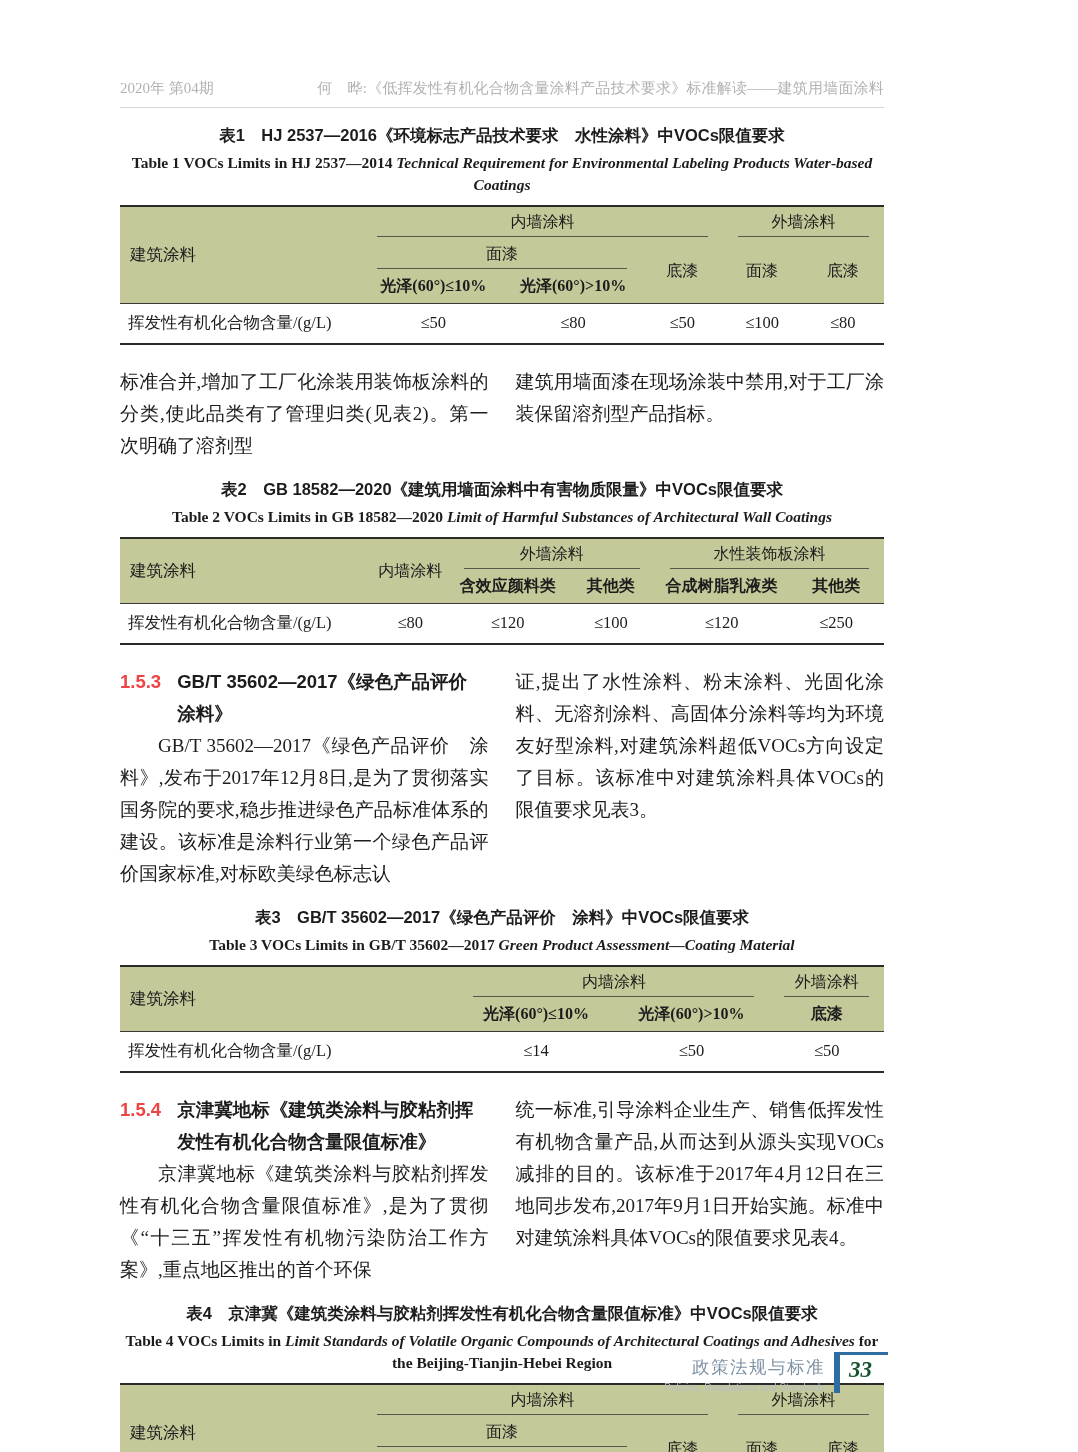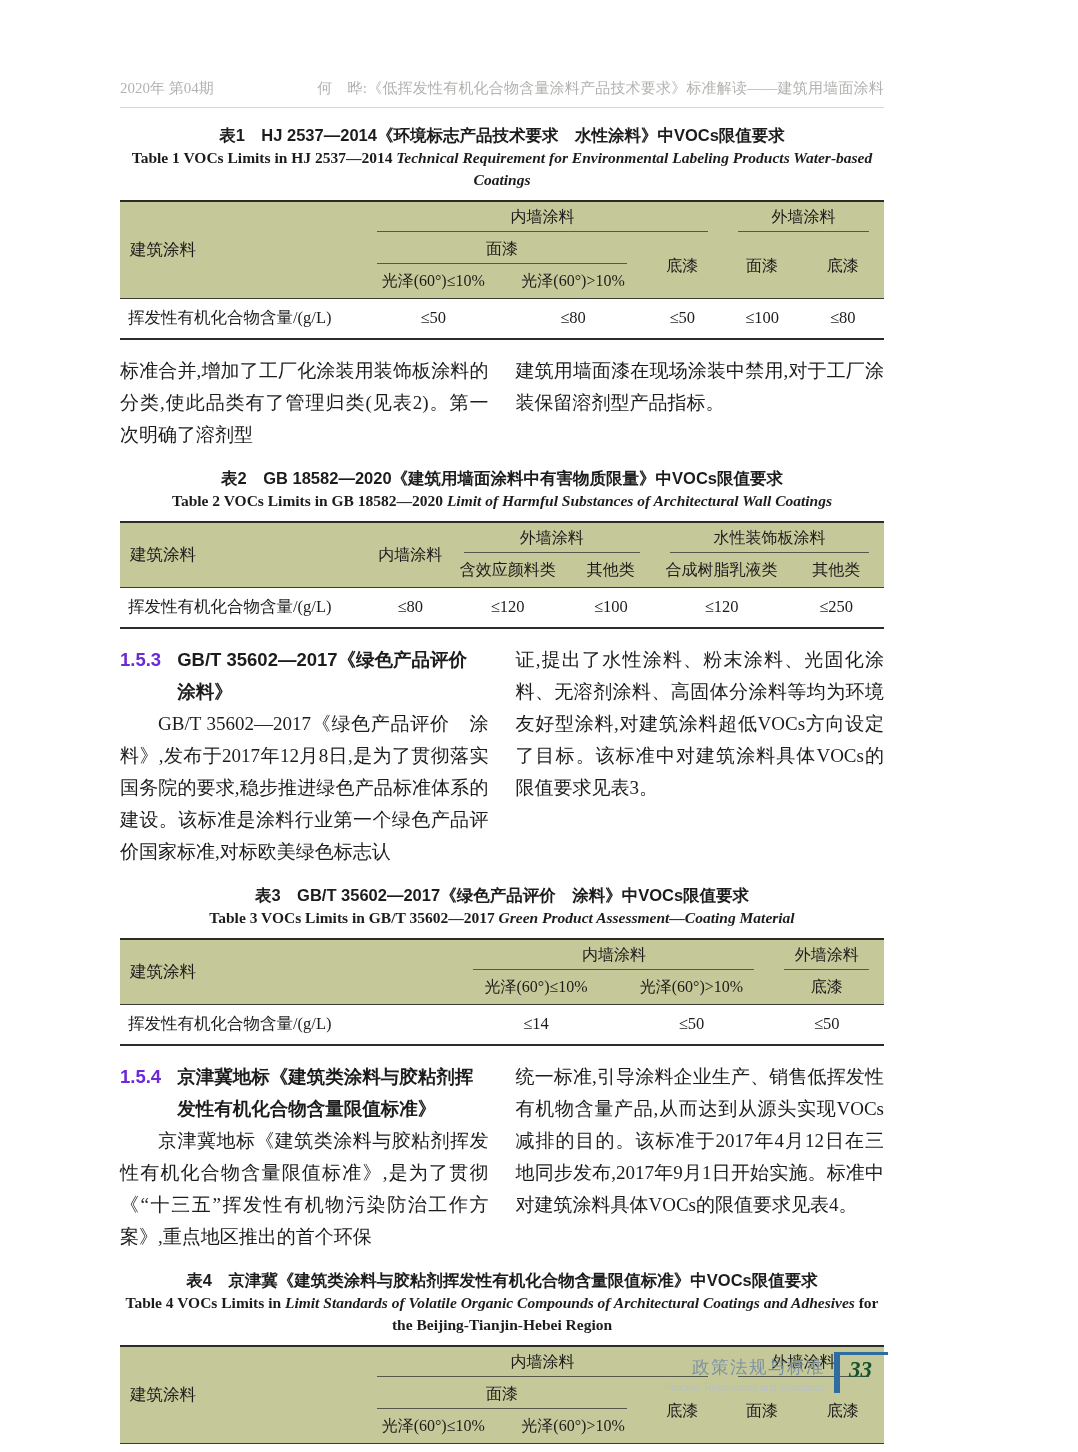--- a/index.html
+++ b/index.html
@@ -12,51 +12,51 @@
   .page { width:1005px; height:1452px; padding:79px 121px 0 120px; position:relative; }
 
   
   .pagehead { display:flex; justify-content:space-between; align-items:flex-end;
     color:#b2b2b0; font-size:15px; padding-bottom:9px; border-bottom:1px solid #d6d6d4; }
   .pagehead .right { letter-spacing:0.2px; }
 
   
   .tcap-cn { text-align:center; font-weight:700; font-size:16.5px; margin-top:17px;
     font-family:"Liberation Sans","DejaVu Sans",sans-serif; font-stretch:normal; }
-  .tcap-en { text-align:center; font-weight:700; font-size:15.5px; margin-bottom:9px;
+  .tcap-en { text-align:center; font-weight:700; font-size:15.5px; margin-top:5px; margin-bottom:9px;
     line-height:22px; }
   .tcap-en .it { font-style:italic; }
 
   
   table.vt { width:100%; border-collapse:collapse; table-layout:fixed;
     border-top:2.5px solid #2b2b28; border-bottom:2.5px solid #2b2b28; }
   table.vt th { background-color:#c5c999; font-weight:400; font-size:16px;
     padding:3px 2px; text-align:center; vertical-align:middle; }
   table.vt th.rowhead { text-align:left; padding-left:10px; font-size:16.5px; }
   table.vt td { font-size:16.5px; text-align:center; padding:8px 2px 9px;
     border-top:1.5px solid #3a3a36; background:#ffffff; }
   table.vt td.rowhead { text-align:left; padding-left:8px; }
   table.vt th.spanner {
     background-image:linear-gradient(#55584a,#55584a);
     background-repeat:no-repeat;
     background-size:calc(100% - 30px) 1px;
     background-position:center bottom 2px;
     padding-bottom:6px; padding-top:5px;
   }
-  table.vt th.sub { padding-top:5px; padding-bottom:6px; }
-
-  
-  .cols { display:flex; gap:27px; margin-top:15px; }
+  table.vt th.sub { padding-top:5px; padding-bottom:6px;font-weight:bold; }
+
+  
+  .cols { display:flex; gap:27px; margin-top:21px; }
   .col { flex:1; font-size:19px; line-height:32px; text-align:justify; }
   .para { text-align:justify; }
   .para.indent { text-indent:2em; }
 
   .sec-h { display:flex; font-family:"Liberation Sans","DejaVu Sans",sans-serif;
     font-weight:700; font-size:18.5px; line-height:32px; text-align:left; }
-  .sec-num { flex:0 0 auto; margin-right:16px; color:#6d28d9; }
+  .sec-num { flex:0 0 auto; margin-right:16px; color:#ef4444; }
   .sec-h .sec-title { flex:1 1 auto; }
 
   
   .footer { position:absolute; right:117px; top:1352px; display:flex; align-items:center; }
   .footer-labels { text-align:right; margin-right:9px; padding-top:3px; }
   .footer-cn { font-size:17.5px; color:#7e92a4; letter-spacing:1.5px;
     font-family:"Liberation Sans","DejaVu Sans",sans-serif; }
   .footer-en { font-size:10px; color:#b7bfc6; margin-top:3px;
     font-family:"Liberation Sans","DejaVu Sans",sans-serif; }
   .pagebox { border-top:3px solid #2e6da2; border-left:6px solid #2e6da2;
@@ -67,21 +67,21 @@
 </head>
 <body>
 
 <div class="page">
 
   <div class="pagehead">
     <span class="left">2020年 第04期</span>
     <span class="right">何　晔:《低挥发性有机化合物含量涂料产品技术要求》标准解读——建筑用墙面涂料</span>
   </div>
 
-  <div class="tcap-cn">表1　HJ 2537—2014《环境标志产品技术要求　水性涂料》中VOCs限值要求</div>
+  <div class="tcap-cn">表1　HJ 2537—2016《环境标志产品技术要求　水性涂料》中VOCs限值要求</div>
   <div class="tcap-en"><span>Table 1  VOCs Limits in HJ 2537—2014 </span><span class="it">Technical Requirement for Environmental Labeling Products Water-based Coatings</span><span></span></div>
 
   <table class="vt">
     <colgroup>
         <col style="width:31.7%">
         <col style="width:18.6%">
         <col style="width:18%">
         <col style="width:10.6%">
         <col style="width:10.3%">
         <col style="width:10.8%">

